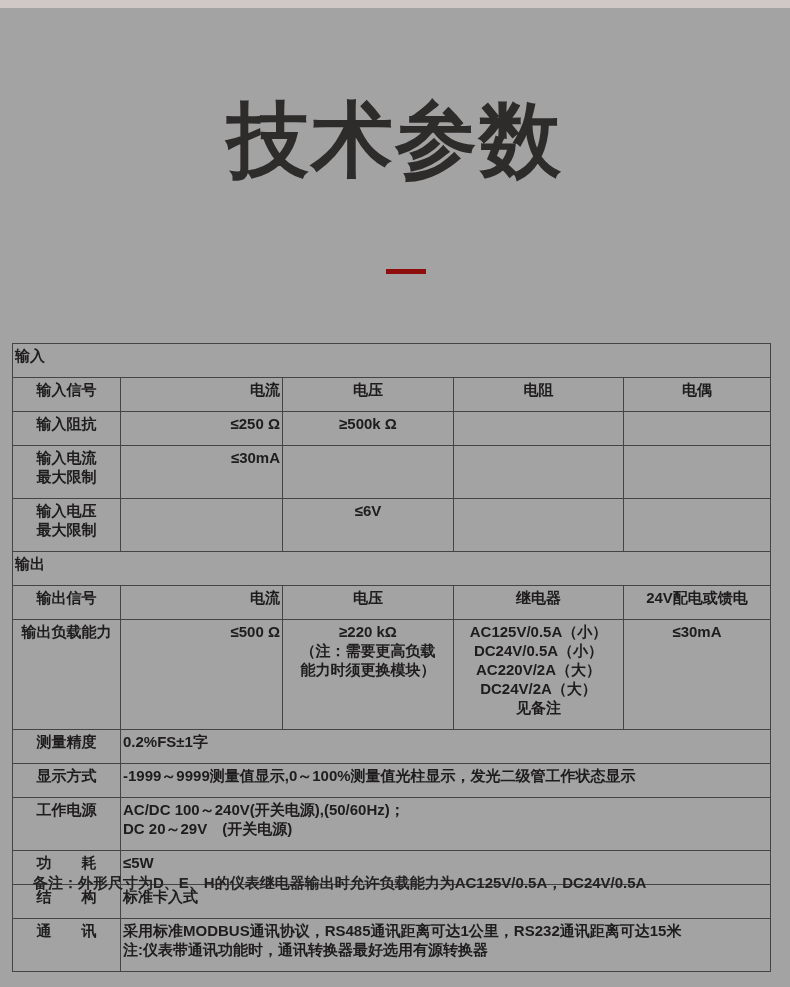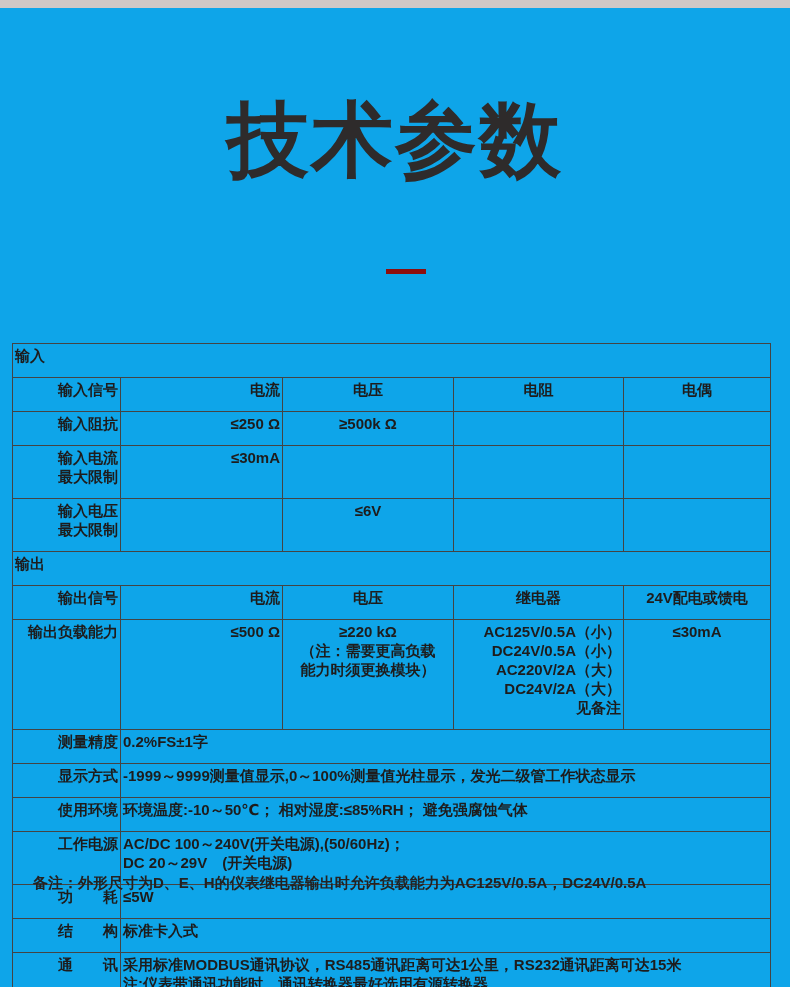--- a/index.html
+++ b/index.html
@@ -1,37 +1,37 @@
 <!DOCTYPE html>
 <html><head>
 <meta charset="utf-8">
 <style>
   html,body { margin:0; padding:0; background:#faf5f5; }
   .page {
-    position:relative; width:790px; height:987px; background:#0ea5e9;
+    position:relative; width:790px; height:987px; background:#a3a3a3;
     font-family:"Liberation Sans","DejaVu Sans",sans-serif; color:#1e1c1c; overflow:hidden;
   }
   .topbar { position:absolute; top:0; left:0; width:790px; height:8px; background:#cfc8c6; }
   .title {
     position:absolute; top:92px; left:0; width:790px; text-align:center;
     font-size:82px; font-weight:900; letter-spacing:2px; color:#2e2b2b; line-height:1.18;
   }
   .dash { position:absolute; top:269px; left:386px; width:40px; height:5px; background:#8e0e0e; }
   table.spec {
     position:absolute; top:343px; left:12px; width:758px;
     border-collapse:collapse; table-layout:fixed; font-weight:bold;
   }
   table.spec td {
     border:1.5px solid #444; vertical-align:top; padding:2px 2px 12px 2px;
     font-size:15px; line-height:19px; white-space:pre-line; overflow:hidden;
   }
   td.sec  { text-align:left; padding-left:28px; font-size:16px; }
-  td.lbl  { text-align:right; font-size:16px; padding-left:0;margin-top:33px; }
+  td.lbl  { text-align:center; font-size:16px; padding-left:0;margin-top:33px; }
   td.l28  { text-align:right; padding-left:28px; }
-  td.l16  { text-align:right; padding-left:16px; }
+  td.l16  { text-align:center; padding-left:16px; }
   td.ctr  { text-align:center; }
   td.val  { text-align:left; padding-left:9px; }
   .footnote {
     position:absolute; left:33px; top:873px; width:740px;
     font-size:15px; font-weight:bold; color:#242222; line-height:19px;
   }
 </style>
 </head>
 <body>
 
@@ -122,24 +122,20 @@
       <td class="lbl">测量精度</td>
       <td class="val" colspan="4">0.2%FS±1字</td>
     </tr>
 
 
     <tr style="height:22px">
       <td class="lbl">显示方式</td>
       <td class="val" colspan="4">-1999～9999测量值显示,0～100%测量值光柱显示，发光二级管工作状态显示</td>
     </tr>
 
-    <tr style="height:23px">
-      <td class="lbl">使用环境</td>
-      <td class="val" colspan="4">环境温度:-10～50℃； 相对湿度:≤85%RH；  避免强腐蚀气体</td>
-    </tr>
 
     <tr style="height:41px">
       <td class="lbl">工作电源</td>
       <td class="val" colspan="4">AC/DC 100～240V(开关电源),(50/60Hz)；
 DC 20～29V　(开关电源)</td>
     </tr>
 
     <tr style="height:21px">
       <td class="lbl">功　　耗</td>
       <td class="val" colspan="4">≤5W</td>

